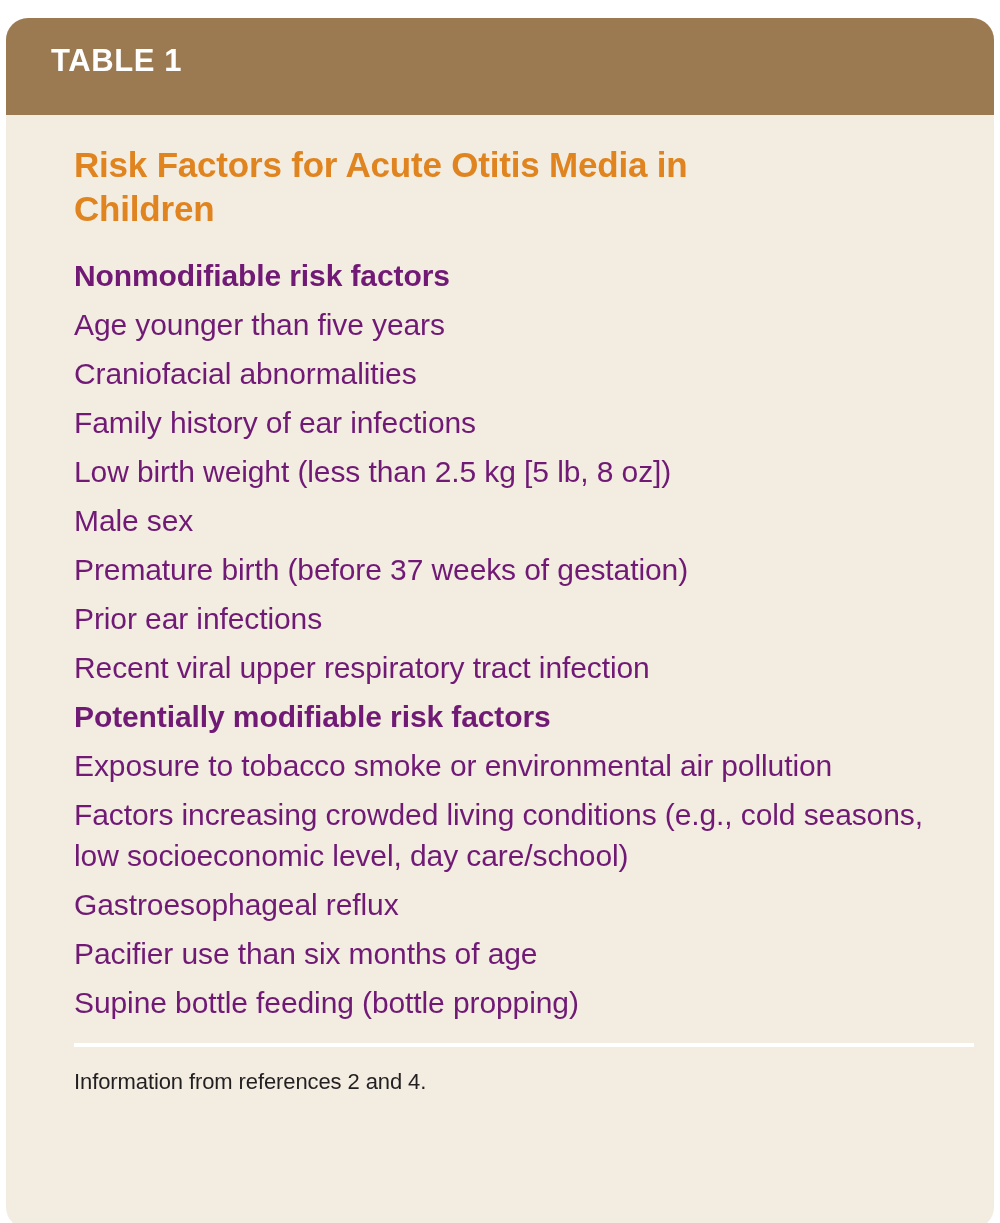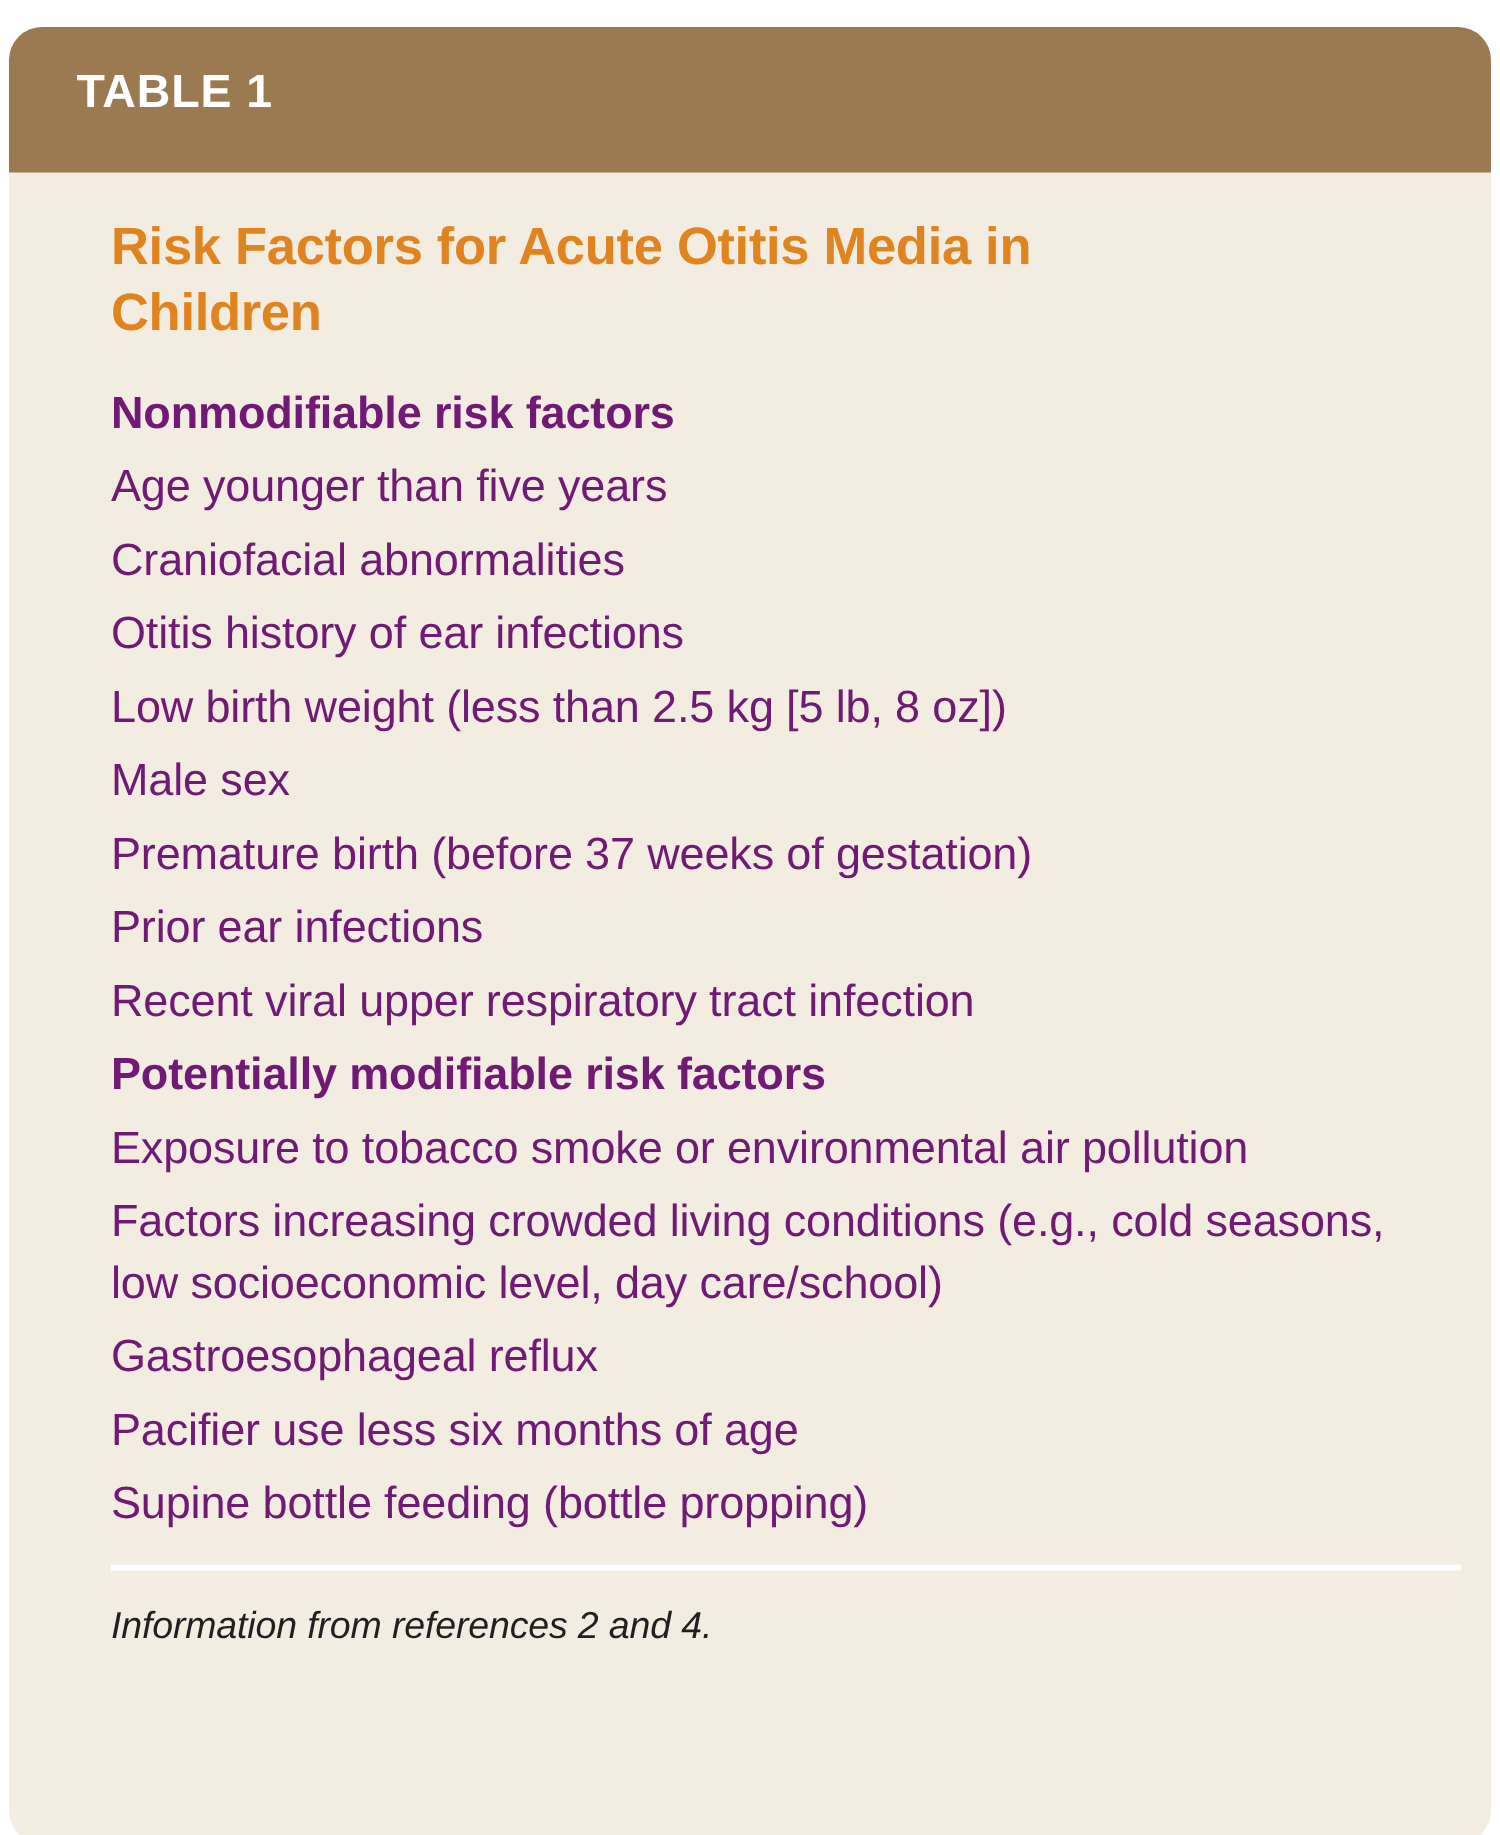--- a/index.html
+++ b/index.html
@@ -101,22 +101,21 @@
     margin: 16px 0 0 0;
     width: 900px;
     height: 4px;
     background: #ffffff;
     border: 0;
   }
 
   .footer-note {
     margin: 22px 0 0 0;
     color: #231f20;
-    font-size: 25px;
-    font-style: italic;
+    font-size: 22px;
     line-height: 1.2;
     letter-spacing: -0.1px;
   }
 </style>
 </head>
 <body>
 
 <div class="table-card">
 
   <div class="card-header">
@@ -124,31 +123,31 @@
   </div>
 
   <div class="card-body">
 
     <h1 class="card-title">Risk Factors for Acute Otitis Media in Children</h1>
 
     <ul class="factor-list">
         <li class="factor-item section-head">Nonmodifiable risk factors</li>
         <li class="factor-item">Age younger than five years</li>
         <li class="factor-item">Craniofacial abnormalities</li>
-        <li class="factor-item">Otitis history of ear infections</li>
+        <li class="factor-item">Family history of ear infections</li>
         <li class="factor-item">Low birth weight (less than 2.5 kg [5 lb, 8 oz])</li>
         <li class="factor-item">Male sex</li>
         <li class="factor-item">Premature birth (before 37 weeks of gestation)</li>
         <li class="factor-item">Prior ear infections</li>
         <li class="factor-item">Recent viral upper respiratory tract infection</li>
         <li class="factor-item section-head">Potentially modifiable risk factors</li>
         <li class="factor-item">Exposure to tobacco smoke or environmental air pollution</li>
         <li class="factor-item wraps">Factors increasing crowded living conditions (e.g., cold seasons, low socioeconomic level, day care/school)</li>
         <li class="factor-item">Gastroesophageal reflux</li>
-        <li class="factor-item">Pacifier use less six months of age</li>
+        <li class="factor-item">Pacifier use than six months of age</li>
         <li class="factor-item">Supine bottle feeding (bottle propping)</li>
       </ul>
 
     <hr class="footer-rule">
 
     <div class="footer-note">Information from references 2 and 4.</div>
 
   </div>
 </div>
 

